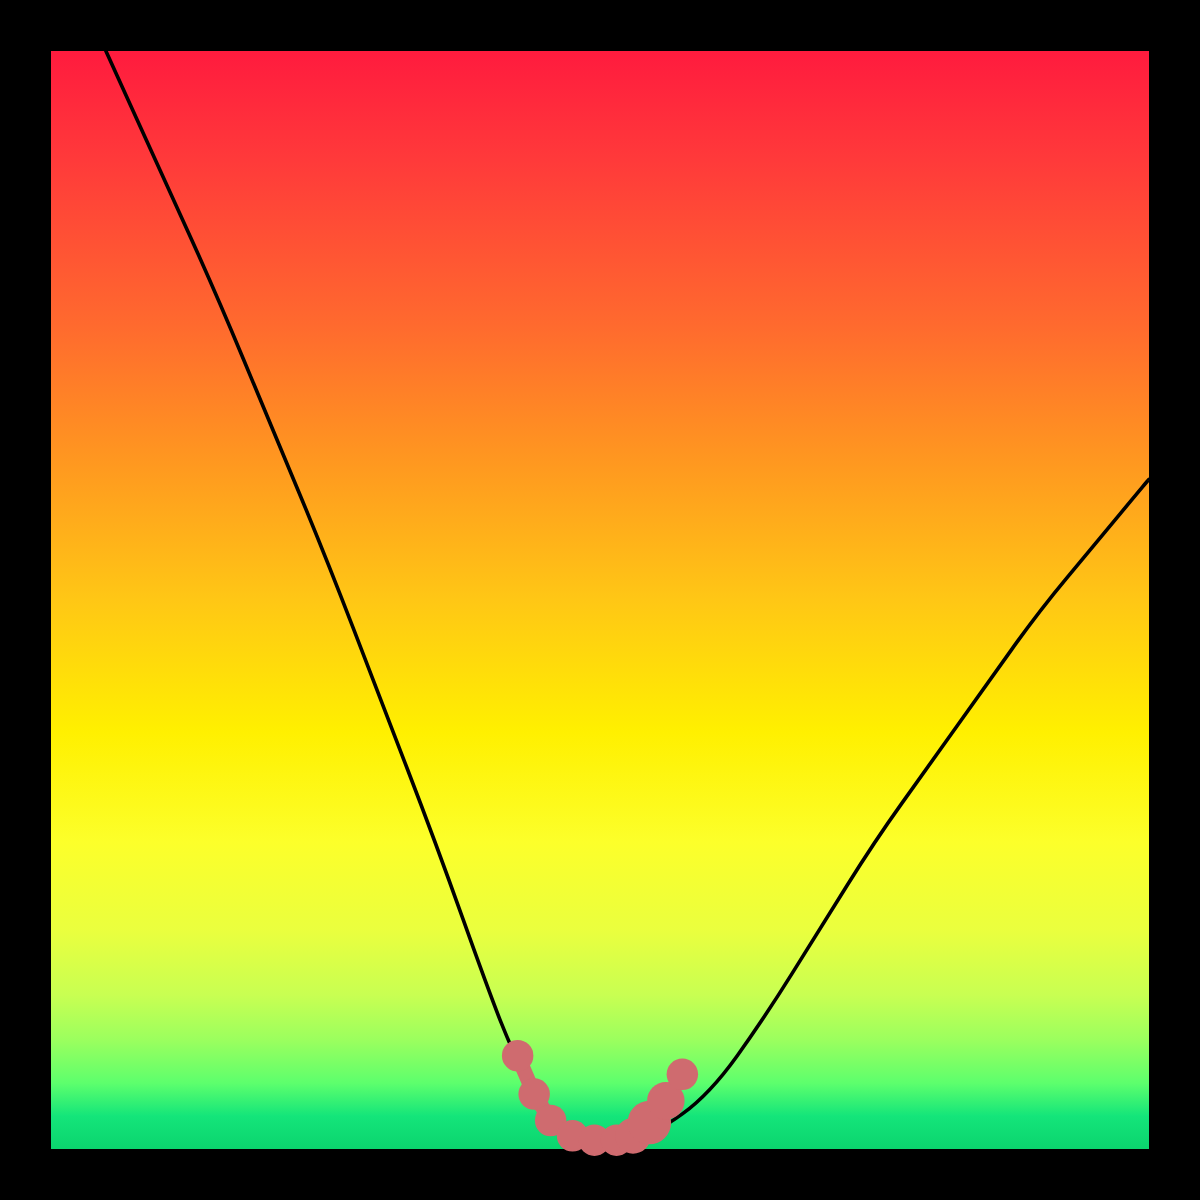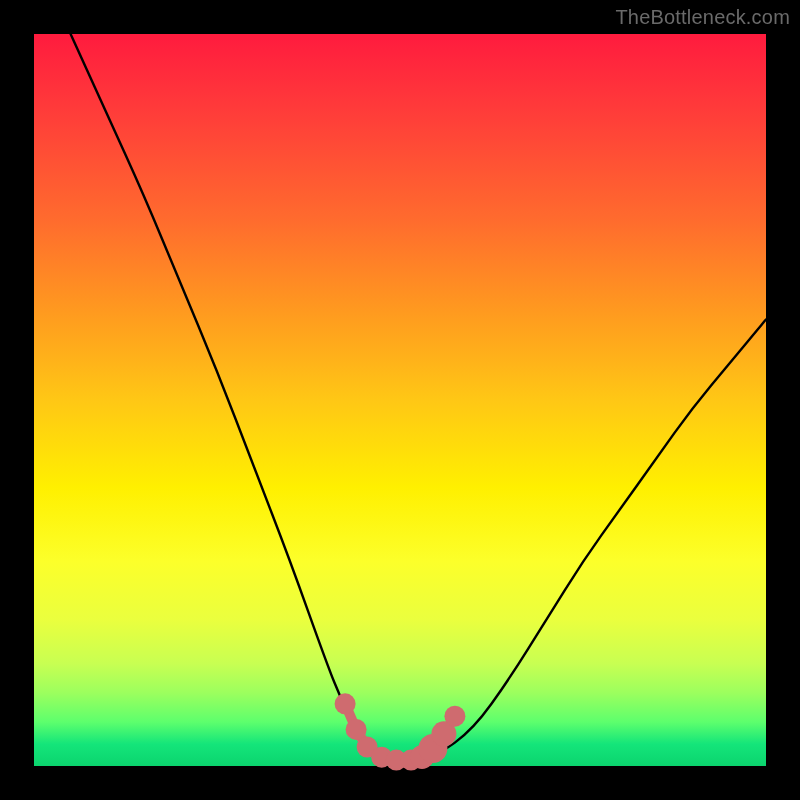--- a/index.html
+++ b/index.html
@@ -75,14 +75,13 @@
           <circle cx="347.7" cy="723.2" r="10.5" fill="#cf6b6f"></circle>
           <circle cx="362.3" cy="726.1" r="10.5" fill="#cf6b6f"></circle>
           <circle cx="377.0" cy="726.1" r="10.5" fill="#cf6b6f"></circle>
           <circle cx="388.0" cy="723.2" r="11.9" fill="#cf6b6f"></circle>
           <circle cx="398.9" cy="714.4" r="14.5" fill="#cf6b6f"></circle>
           <circle cx="409.9" cy="699.8" r="12.5" fill="#cf6b6f"></circle>
           <circle cx="420.9" cy="682.2" r="10.5" fill="#cf6b6f"></circle>
         </g>
     </svg>
   </div>
-  <div class="watermark">TheBottleneck.com</div>
 </div>
 
 </body></html>

